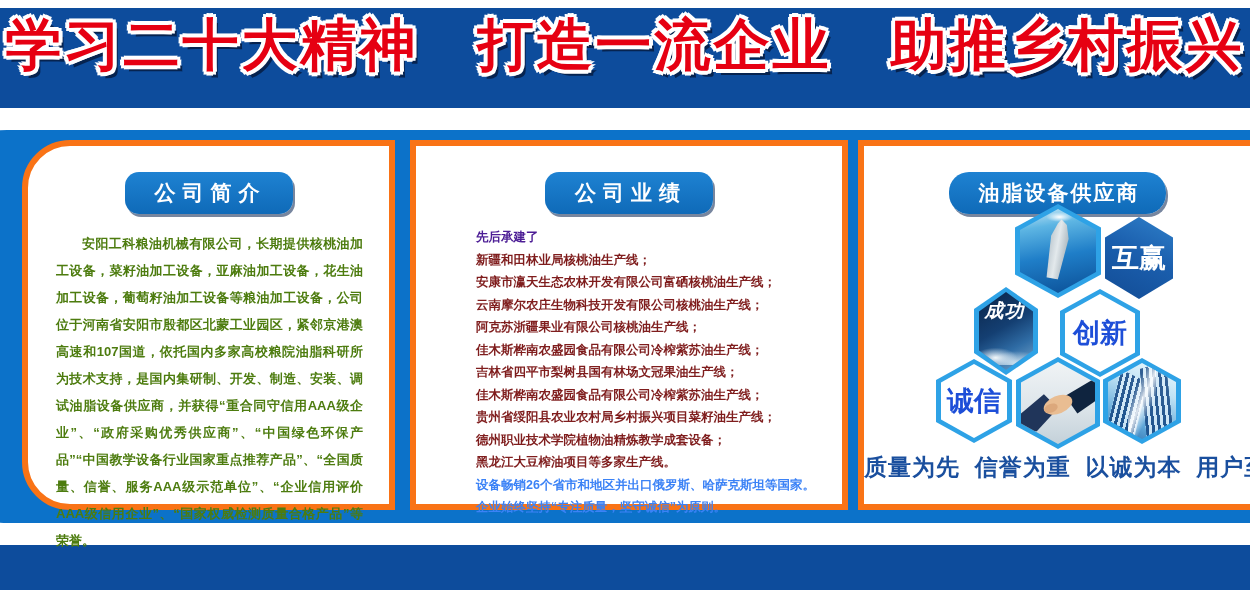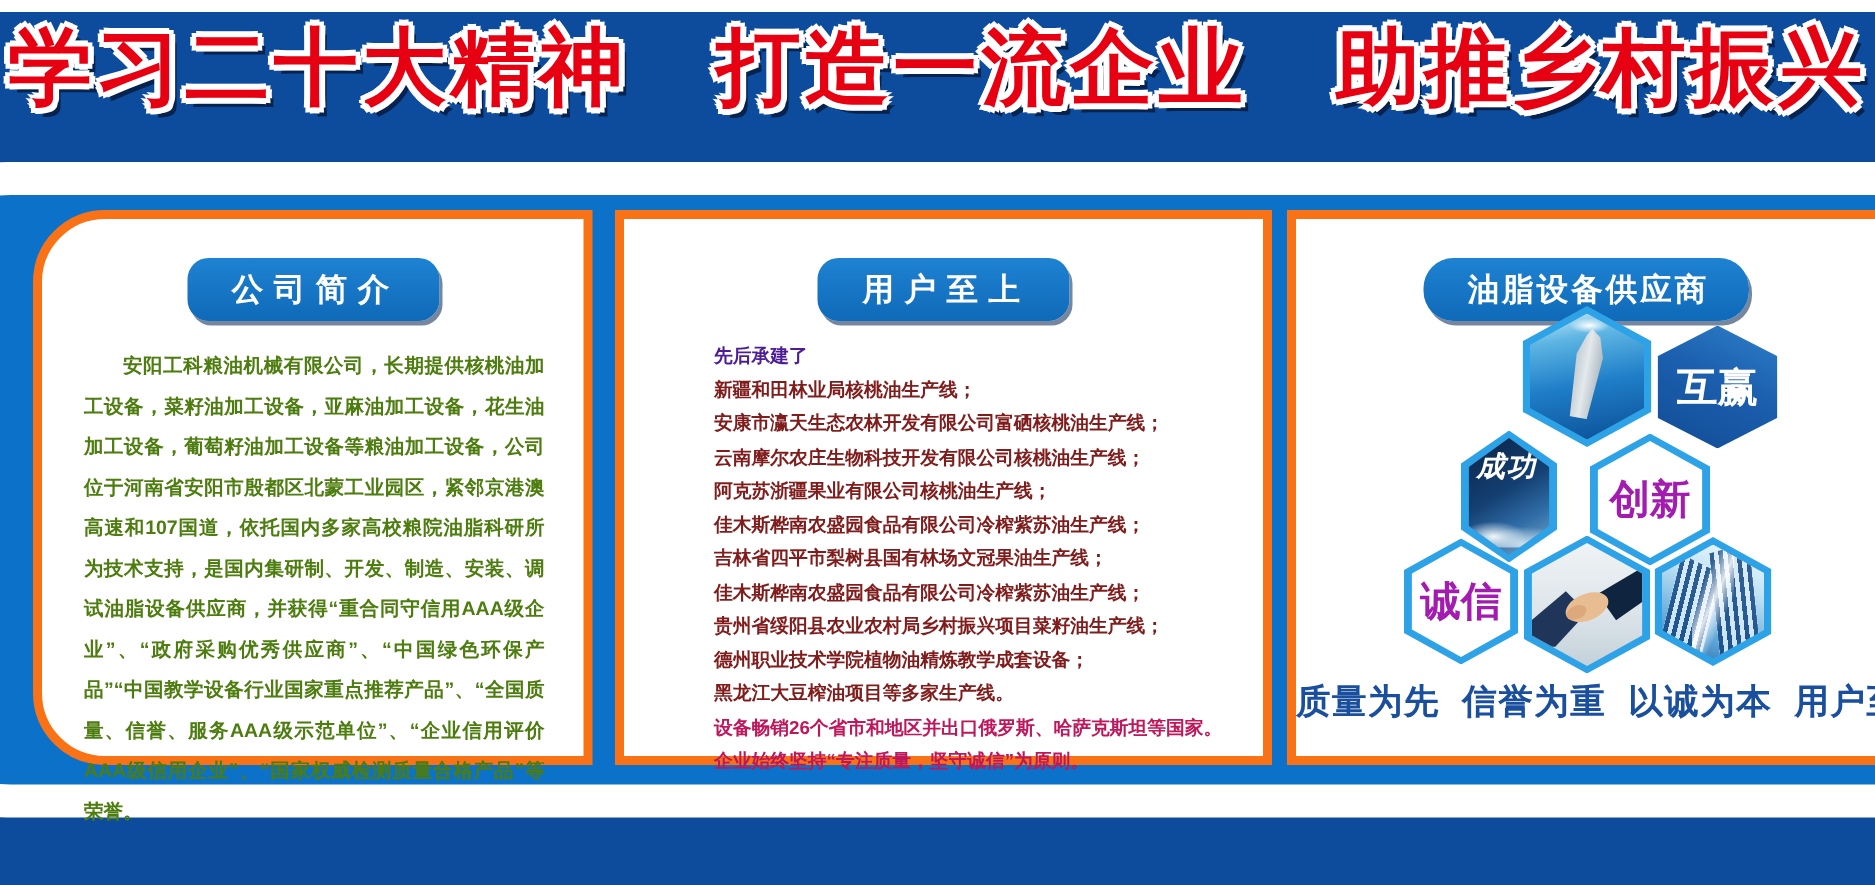--- a/index.html
+++ b/index.html
@@ -36,32 +36,32 @@
   .pill-wide{letter-spacing:2px;border-radius:20px;}
   
   .intro-body{
     margin:16px 26px 0 28px;font-size:13px;font-weight:bold;color:#4d7c0f;
     line-height:27px;text-align:justify;text-indent:2em;
   }
   
   .achv-body{margin:12px 18px 0 60px;font-size:12.5px;font-weight:bold;line-height:22.5px;}
   .achv-intro{color:#4c1d95;}
   .achv-line{color:#7f1d1d;}
-  .achv-foot{color:#be185d;}
+  .achv-foot{color:#3b82f6;}
   
   .hex{position:absolute;clip-path:polygon(50% 0,100% 25%,100% 75%,50% 100%,0 75%,0 25%);}
   .hex-inner{position:absolute;left:5px;top:5px;right:5px;bottom:5px;
     clip-path:polygon(50% 0,100% 25%,100% 75%,50% 100%,0 75%,0 25%);
     display:flex;align-items:center;justify-content:center;overflow:hidden;}
   .hex-solid{background:linear-gradient(205deg,#2f80c9 0%,#1b5fae 45%,#124c95 100%);
     display:flex;align-items:center;justify-content:center;}
   .hex-solid .hex-label{color:#ffffff;font-size:27px;font-weight:900;}
   .hex-outline{background:#2ea2e6;}
   .hex-outline .hex-inner{background:#ffffff;}
-  .hex-outline .hex-label{color:#a21caf;font-size:27px;font-weight:900;text-align:center;}
+  .hex-outline .hex-label{color:#1d4ed8;font-size:27px;font-weight:900;text-align:center;}
   .hex-photo{background:#2ea2e6;}
   
   .photo-carrier{background:linear-gradient(170deg,#cdeaf7 0%,#5db5e3 22%,#1f7ec8 55%,#0b4f96 100%);}
   .ship{position:absolute;left:50%;top:12%;width:30%;height:72%;
     transform:translateX(-50%) rotate(10deg);
     background:linear-gradient(90deg,#b8c4cc,#e3e9ec 45%,#9fadb6);
     clip-path:polygon(42% 0,70% 8%,88% 30%,72% 100%,22% 100%,10% 30%,30% 8%);}
   .wake{position:absolute;left:34%;top:4%;width:36%;height:12%;background:radial-gradient(ellipse at center,#ffffff 0%,rgba(255,255,255,0) 70%);}
   
   .photo-success{background:linear-gradient(150deg,#0a2447 0%,#143f72 45%,#2f6ca5 70%,#79a9cf 100%);}
@@ -99,21 +99,21 @@
 
 <div class="panel panel-intro">
   <div class="pill-row">
     <span class="pill">公司简介</span>
   </div>
   <div class="intro-body">安阳工科粮油机械有限公司，长期提供核桃油加工设备，菜籽油加工设备，亚麻油加工设备，花生油加工设备，葡萄籽油加工设备等粮油加工设备，公司位于河南省安阳市殷都区北蒙工业园区，紧邻京港澳高速和107国道，依托国内多家高校粮院油脂科研所为技术支持，是国内集研制、开发、制造、安装、调试油脂设备供应商，并获得“重合同守信用AAA级企业”、“政府采购优秀供应商”、“中国绿色环保产品”“中国教学设备行业国家重点推荐产品”、“全国质量、信誉、服务AAA级示范单位”、“企业信用评价AAA级信用企业”、“国家权威检测质量合格产品”等荣誉。</div>
 </div>
 
 <div class="panel panel-achv">
   <div class="pill-row">
-    <span class="pill">用户至上</span>
+    <span class="pill">公司业绩</span>
   </div>
   <div class="achv-body">
     <div class="achv-intro">先后承建了</div>
     <div class="achv-line">新疆和田林业局核桃油生产线；</div>
     <div class="achv-line">安康市瀛天生态农林开发有限公司富硒核桃油生产线；</div>
     <div class="achv-line">云南摩尔农庄生物科技开发有限公司核桃油生产线；</div>
     <div class="achv-line">阿克苏浙疆果业有限公司核桃油生产线；</div>
     <div class="achv-line">佳木斯桦南农盛园食品有限公司冷榨紫苏油生产线；</div>
     <div class="achv-line">吉林省四平市梨树县国有林场文冠果油生产线；</div>
     <div class="achv-line">佳木斯桦南农盛园食品有限公司冷榨紫苏油生产线；</div>
@@ -131,21 +131,21 @@
   </div>
 
 
   <div class="hex hex-photo" style="left:151px;top:58px;width:86px;height:94px;">
     <div class="hex-inner photo-carrier">
       <span class="wake"></span>
       <span class="ship"></span>
     </div>
   </div>
 
-  <div class="hex hex-solid" style="left:241px;top:71px;width:80px;height:82px;">
+  <div class="hex hex-solid" style="left:241px;top:71px;width:68px;height:82px;">
     <span class="hex-label">互赢</span>
   </div>
 
   <div class="hex hex-photo" style="left:110px;top:141px;width:64px;height:88px;">
     <div class="hex-inner photo-success">
       <span class="success-text">成功</span>
       <span class="success-wave"></span>
     </div>
   </div>
 

